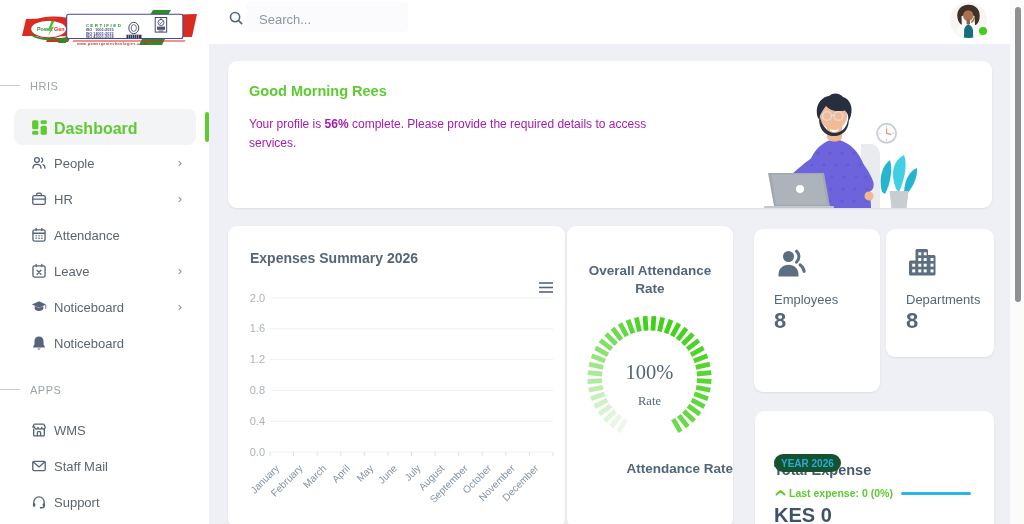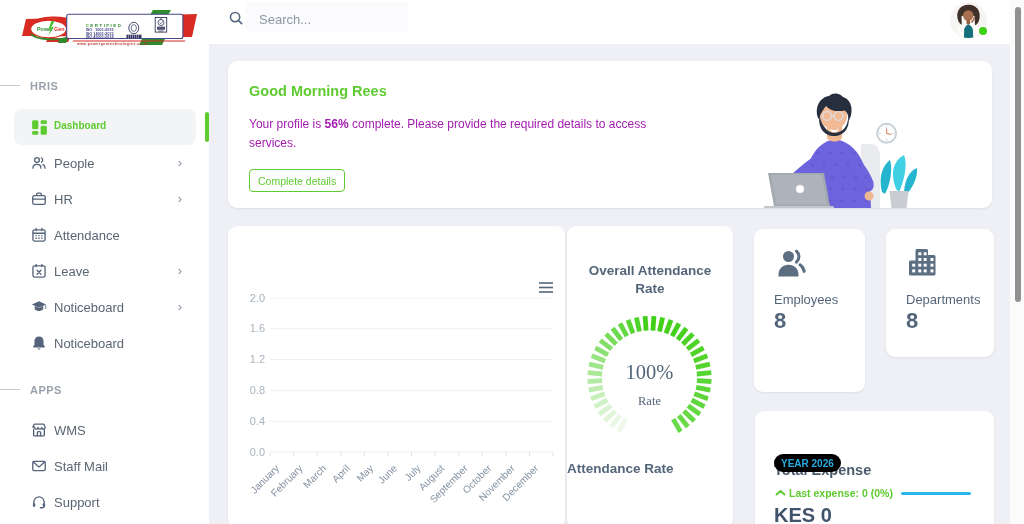--- a/index.html
+++ b/index.html
@@ -4,48 +4,48 @@
 <style>
 * { margin:0; padding:0; box-sizing:border-box; }
 html,body { width:1024px; height:524px; overflow:hidden; font-family:"Liberation Sans", sans-serif; background:#eff0f5; }
 .topbar { position:absolute; left:209px; top:0; width:801px; height:44px; background:#fff; }
 .search-ico { position:absolute; left:228px; top:10px; width:17px; height:17px; }
 .search-ph { position:absolute; left:259px; top:12px; font-size:13px; color:#8a97a5; }
 .search-bg { position:absolute; left:246px; top:2px; width:162px; height:30px; background:#fbfbfd; border-radius:4px; }
 .avatar { position:absolute; left:950px; top:2px; width:37px; height:37px; border-radius:50%; background:#f7f5f3; }
 .avatar-dot { position:absolute; left:979px; top:27px; width:8px; height:8px; border-radius:50%; background:#3ecf17; }
 .sidebar { position:absolute; left:0; top:0; width:209px; height:524px; background:#fff; }
-.mlabel { position:absolute; left:30px; font-size:11px; font-weight:bold; letter-spacing:0.5px; color:#9aa3ad; }
+.mlabel { position:absolute; left:30px; font-size:11px; font-weight:normal; letter-spacing:0.5px; color:#9aa3ad; }
 .mlabel:before { content:""; position:absolute; left:-32px; top:5px; width:22px; height:1px; background:#c6ccd3; }
 .mitem { position:absolute; left:14px; width:182px; height:36px; color:#5b6572; font-size:13px; }
 .mitem .txt { position:absolute; left:40px; top:11px; }
 .mitem svg { position:absolute; left:17px; top:10px; }
 .mitem .chev { position:absolute; right:14px; top:10px; color:#8591a0; font-size:13px; }
-.mitem.active { background:#f3f4f6; border-radius:8px; color:#5ecb30; font-weight:bold; font-size:10px; }
+.mitem.active { background:#f3f4f6; border-radius:8px; color:#5ecb30; font-weight:bold; font-size:16px; }
 .activebar { position:absolute; left:205px; top:112px; width:4px; height:30px; background:#5ecb30; border-radius:3px; }
 .content { position:absolute; left:209px; top:44px; width:801px; height:480px; background:#eff0f5; }
 .card { position:absolute; background:#fff; border-radius:9px; box-shadow:0 1px 2px rgba(56,65,74,0.1); }
 .welcome { left:19px; top:17px; width:764px; height:147px; overflow:hidden; }
 .w-title { position:absolute; left:21px; top:22px; color:#5ecb30; font-weight:bold; font-size:14.5px; }
 .w-body { position:absolute; left:21px; top:54px; width:420px; color:#a21caf; font-size:12px; line-height:18.5px; }
 .w-btn { position:absolute; left:21px; top:108px; padding:4.5px 8px; border:1px solid #5ecb30; color:#5ecb30; font-size:10.5px; border-radius:4px; display:inline-block; }
 .expenses { left:19px; top:182px; width:337px; height:302px; }
 .e-title { position:absolute; left:22px; top:24px; color:#54667a; font-weight:bold; font-size:14px; }
 .attendance { left:358px; top:182px; width:166px; height:302px; }
 .a-title { position:absolute; left:0; top:36px; width:100%; text-align:center; color:#54667a; font-weight:bold; font-size:13.5px; line-height:18px; }
-.a-bottom { position:absolute; left:0; top:235px; width:100%; text-align:left; color:#54667a; font-weight:bold; font-size:13.5px; }
-.employees { left:545px; top:185px; width:111px; height:163px; }
+.a-bottom { position:absolute; left:0; top:235px; width:100%; text-align:right; color:#54667a; font-weight:bold; font-size:13.5px; }
+.employees { left:545px; top:185px; width:126px; height:163px; }
 .departments { left:677px; top:185px; width:108px; height:128px;padding-left:20px; }
 .stat-ic { position:absolute; left:21px; top:18px; }
 .stat-name { position:absolute; left:20px; top:63px; color:#54667a; font-size:13px; }
 .stat-num { position:absolute; left:20px; top:79px; color:#54667a; font-size:22px; font-weight:bold; }
 .stat-sub { position:absolute; left:19px; top:110px; width:78px; color:#9aa3ad; font-size:11px; line-height:17.5px; }
 .texpense { left:546px; top:367px; width:239px; height:160px; }
 .t-title { position:absolute; left:19px; top:20px; color:#495a6d; font-weight:bold; font-size:14.5px;margin-top:31px; }
-.t-pill { position:absolute; left:19px; top:43px; background:#000000; color:#29aadf; font-weight:bold; font-size:10px; padding:3.5px 7px; border-radius:9px; }
+.t-pill { position:absolute; left:19px; top:43px; background:#14532d; color:#29aadf; font-weight:bold; font-size:10px; padding:3.5px 7px; border-radius:9px; }
 .t-last { position:absolute; left:20px; top:76px; color:#5ecb30; font-weight:bold; font-size:10.5px; display:flex; align-items:center; }
 .t-line { position:absolute; left:146px; top:81px; width:70px; height:3px; background:#2cb5e8; border-radius:2px; }
 .t-kes { position:absolute; left:19px; top:93px; color:#41536b; font-weight:bold; font-size:20px; }
 .scrollwrap { position:absolute; left:1010px; top:0; width:14px; height:524px; background:#fbfbfb; }
 .thumb { position:absolute; left:1015px; top:7px; width:6px; height:295px; background:#8f9091; border-radius:3px; }
 </style>
 </head>
 <body>
 <div class="sidebar"></div>
 <div class="topbar"></div>
@@ -199,21 +199,20 @@
       <path d="M14.8 13.6 a1.9 1.9 0 0 1-1.9 1.9 H10.6"></path>
       <rect x="2.2" y="10.4" width="2.6" height="4" rx="1.2" fill="#55647a" stroke="none"></rect>
       <rect x="13.2" y="10.4" width="2.6" height="4" rx="1.2" fill="#55647a" stroke="none"></rect>
     </svg>
     <span class="txt">Support</span>
   </div>
 <div class="content">
   <div class="card welcome">
     <div class="w-title">Good Morning Rees</div>
     <div class="w-body">Your profile is <b>56%</b> complete. Please provide the required details to access services.</div>
-    <div class="w-btn">Complete details</div>
       <svg style="position:absolute;left:0;top:0;" width="764" height="147" viewBox="0 0 764 147">
 <circle cx="658.6" cy="72.3" r="9.5" fill="#fff" stroke="#c9d0d6" stroke-width="2"></circle>
 <g stroke="#c9d0d6" stroke-width="1">
           <line x1="658.6" y1="64.6" x2="658.6" y2="66.6"></line>
           <line x1="658.6" y1="78" x2="658.6" y2="80"></line>
           <line x1="650.9" y1="72.3" x2="652.9" y2="72.3"></line>
           <line x1="664.3" y1="72.3" x2="666.3" y2="72.3"></line>
         </g>
 <g stroke="#e8927c" stroke-width="1.2" stroke-linecap="round">
           <line x1="658.6" y1="72.3" x2="658.6" y2="67.8"></line>
@@ -240,20 +239,21 @@
 <circle cx="599" cy="55" r="4.4" fill="none" stroke="#dddde4" stroke-width="1.4"></circle>
 <circle cx="610.5" cy="55" r="4.4" fill="none" stroke="#dddde4" stroke-width="1.4"></circle>
 <line x1="603" y1="54.4" x2="606.5" y2="54.4" stroke="#dddde4" stroke-width="1.2"></line>
 <polygon points="540,112 596,112 602,145 546,145" fill="#a2a8af"></polygon>
 <polygon points="543,113.5 594,113.5 599,143.5 548,143.5" fill="#adb3ba"></polygon>
 <circle cx="572" cy="128" r="4" fill="#fff"></circle>
 <rect x="536" y="145" width="70" height="2.5" rx="1.2" fill="#c2c7cc"></rect>
 </svg>
   </div>
   <div class="card expenses">
+    <div class="e-title">Expenses Summary 2026</div>
     <svg width="337" height="302" style="position:absolute;left:0;top:0;">
       <g>
           <line x1="42" y1="72.0" x2="325" y2="72.0" stroke="#edf0f3" stroke-width="1"></line>
           <line x1="42" y1="102.8" x2="325" y2="102.8" stroke="#edf0f3" stroke-width="1"></line>
           <line x1="42" y1="133.6" x2="325" y2="133.6" stroke="#edf0f3" stroke-width="1"></line>
           <line x1="42" y1="164.4" x2="325" y2="164.4" stroke="#edf0f3" stroke-width="1"></line>
           <line x1="42" y1="195.2" x2="325" y2="195.2" stroke="#edf0f3" stroke-width="1"></line>
           <line x1="42" y1="226.0" x2="325" y2="226.0" stroke="#edf0f3" stroke-width="1"></line>
           <line x1="42.0" y1="226.0" x2="42.0" y2="230.0" stroke="#dde2e7" stroke-width="1"></line>
           <line x1="65.6" y1="226.0" x2="65.6" y2="230.0" stroke="#dde2e7" stroke-width="1"></line>

